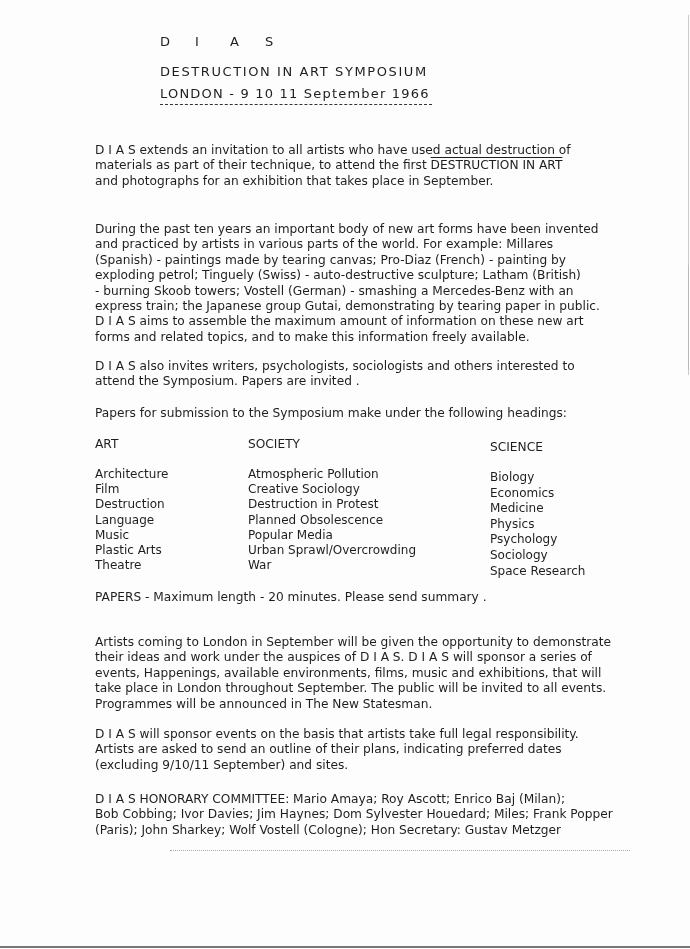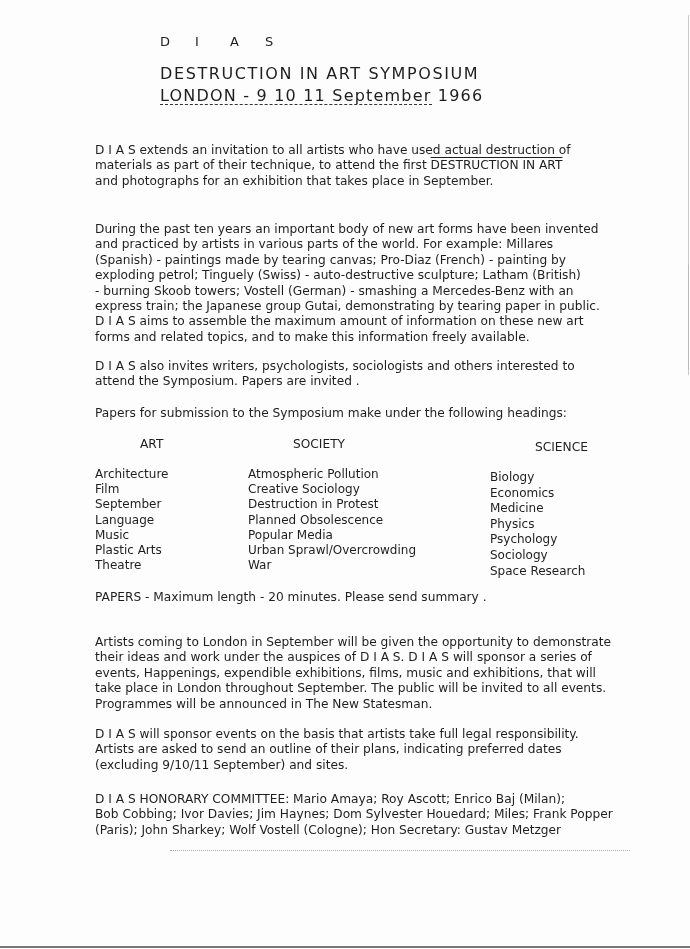--- a/index.html
+++ b/index.html
@@ -3,25 +3,25 @@
 <meta charset="utf-8">
 <style>
   html, body { margin: 0; padding: 0; }
   body {
     width: 690px; height: 949px; background: #fdfdfd; position: relative; overflow: hidden;
     font-family: "DejaVu Sans", sans-serif; color: #1e1e1e;
   }
   .abs { position: absolute; white-space: nowrap; }
   .title-dias { left: 160px; top: 34px; font-size: 13px; letter-spacing: 0; }
   .title-dias span { display: inline-block; width: 35px; }
-  .title-line { left: 160px; font-size: 16px; letter-spacing: 1.6px; }
+  .title-line { left: 160px; font-size: 13px; letter-spacing: 1.6px; }
   .dash-line { left: 160px; top: 104px; width: 272px; border-top: 1.5px dashed #333; }
   .para { position: absolute; left: 95px; font-size: 12.2px; line-height: 15.4px; white-space: nowrap; }
   .ul { text-underline-offset: 2px; }
-  .col-head { font-size: 12.2px; margin-left: 45px; }
+  .col-head { font-size: 12.2px; }
   .col-list { font-size: 12px; line-height: 15.2px; }
   .edge-line { position: absolute; left: 688px; top: 15px; width: 1px; height: 360px; background: #c9c9c9; }
   .edge-line2 { position: absolute; left: 688px; top: 265px; width: 1px; height: 105px; background: #b9b9b9; }
   .bottom-line { position: absolute; left: 0; top: 946px; width: 690px; height: 2px; background: #777; }
   .scan-dots { position: absolute; left: 170px; top: 850px; width: 460px; border-top: 1px dotted #aaa; }
 </style>
 </head>
 <body>
 
 <div class="abs title-dias">
@@ -55,21 +55,21 @@
 
 <div class="para" style="top:406px">Papers for submission to the Symposium make under the following headings:</div>
 
 <div class="para col-head" style="top:437px; left:95px">ART</div>
 <div class="para col-head" style="top:437px; left:248px">SOCIETY</div>
 <div class="para col-head" style="top:440px; left:490px">SCIENCE</div>
 
 <div class="para col-list" style="top:467px; left:95px">
   <div>Architecture</div>
   <div>Film</div>
-  <div>September</div>
+  <div>Destruction</div>
   <div>Language</div>
   <div>Music</div>
   <div>Plastic Arts</div>
   <div>Theatre</div>
 </div>
 <div class="para col-list" style="top:467px; left:248px">
   <div>Atmospheric Pollution</div>
   <div>Creative Sociology</div>
   <div>Destruction in Protest</div>
   <div>Planned Obsolescence</div>
@@ -87,21 +87,21 @@
   <div>Space Research</div>
 </div>
 
 <div class="para" style="top:590px">
   <div><span>PAPERS - Maximum length - 20 minutes.   </span><span class="ul">Please send summary</span><span> .</span></div>
 </div>
 
 <div class="para" style="top:635px">
   <div>Artists coming to London in September will be given the opportunity to demonstrate</div>
   <div>their ideas and work under the auspices of D I A S.   D I A S will sponsor a series of</div>
-  <div>events, Happenings, expendible exhibitions, films, music and exhibitions, that will</div>
+  <div>events, Happenings, available environments, films, music and exhibitions, that will</div>
   <div>take place in London throughout September.   The public will be invited to all events.</div>
   <div>Programmes will be announced in The New Statesman.</div>
 </div>
 
 <div class="para" style="top:727px">
   <div>D I A S will sponsor events on the basis that artists take full legal responsibility.</div>
   <div>Artists are asked to send an outline of their plans, indicating preferred dates</div>
   <div>(excluding 9/10/11  September) and sites.</div>
 </div>
 

